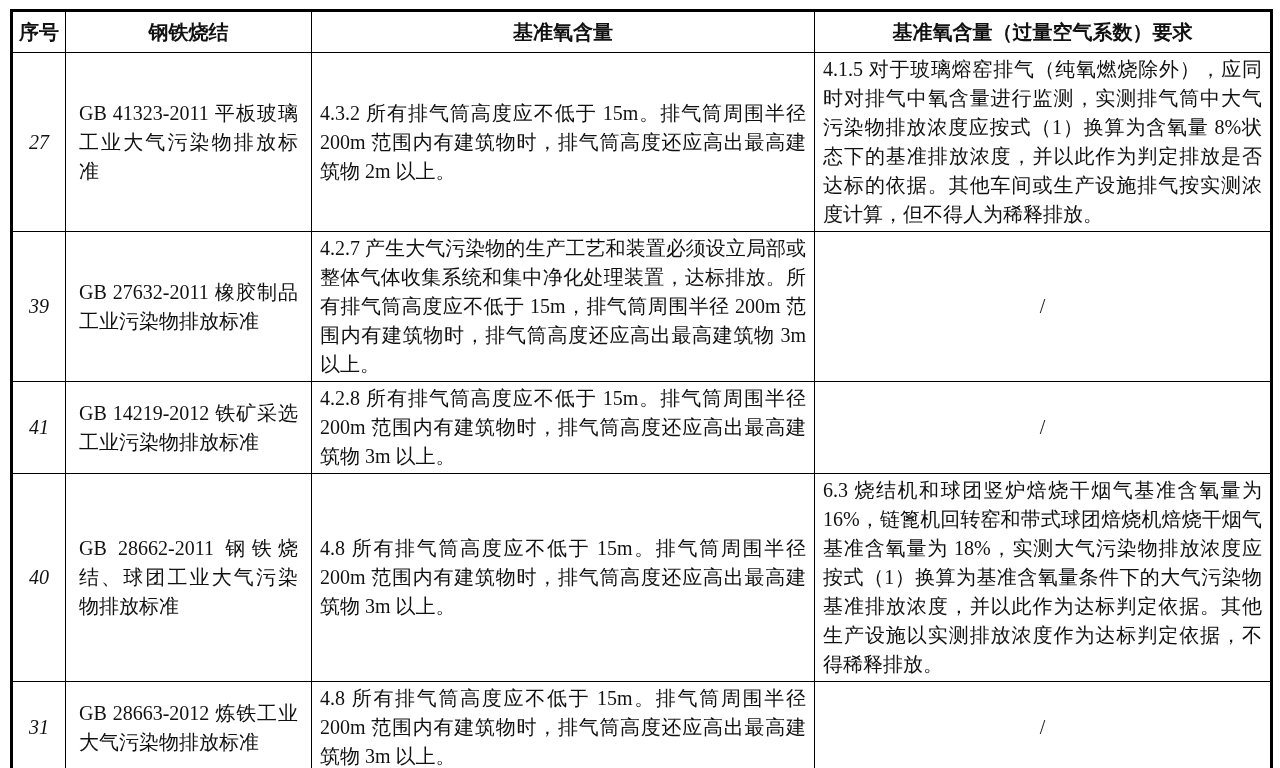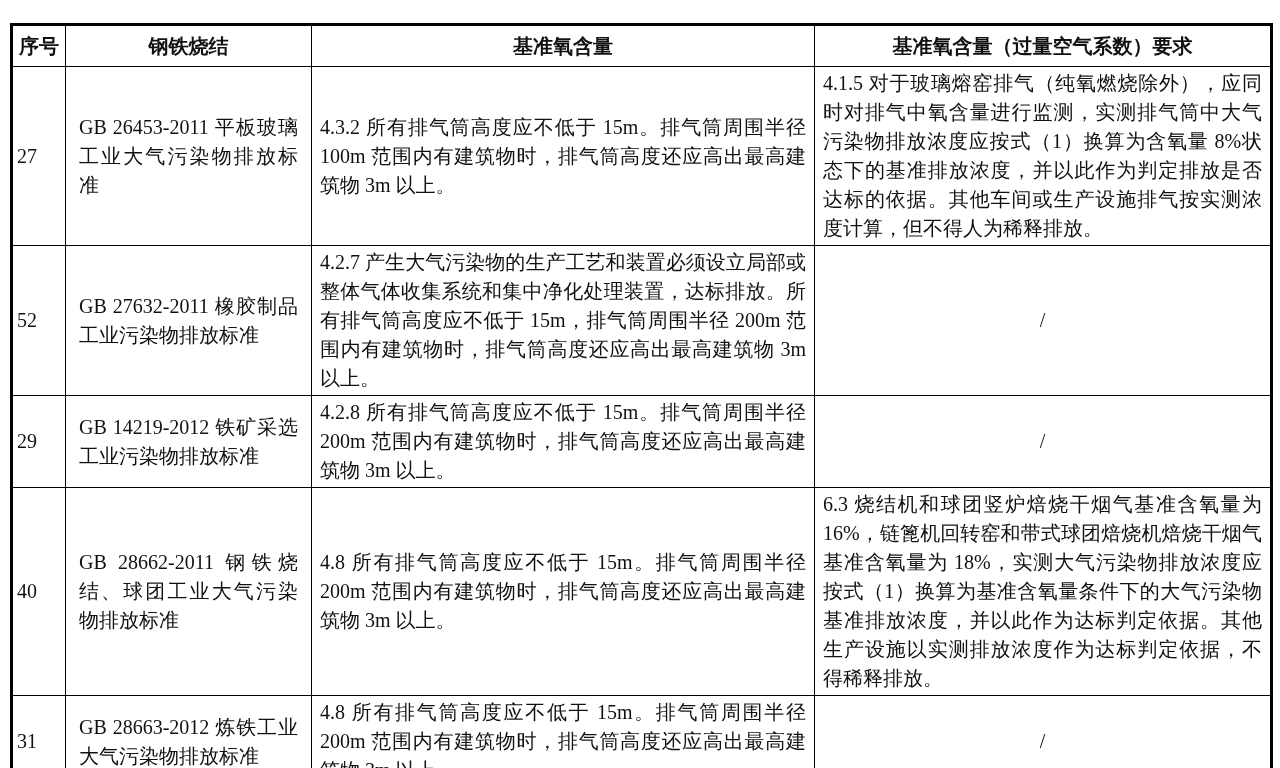--- a/index.html
+++ b/index.html
@@ -7,21 +7,21 @@
     padding: 0;
     background: #ffffff;
     width: 1280px;
     height: 768px;
     overflow: hidden;
   }
   .page {
     width: 1176px;
     height: 768px;
     box-sizing: border-box;
-    padding: 23px 10px;
+    padding: 9px 10px;
     font-family: "Liberation Serif", "DejaVu Serif", serif;
     color: #111111;
   }
   table.standards {
     border-collapse: collapse;
     table-layout: fixed;
     width: 1260px;
     border: 3px solid #000000;
   }
   table.standards th,
@@ -33,22 +33,23 @@
     box-sizing: border-box;
     overflow: hidden;
   }
   th.hdr {
     font-weight: bold;
     text-align: center;
     height: 42px;
     padding: 2px 4px;
   }
   td.num {
-    text-align: left;
+    text-align: center;
     padding: 2px 4px;
+    font-style: italic;
   }
   td.name {
     text-align: justify;
     padding: 2px 13px;
   }
   td.req {
     text-align: justify;
     padding: 2px 8px;
     margin-top: 44px;
   }
@@ -77,32 +78,32 @@
       <tr>
         <th class="hdr">序号</th>
         <th class="hdr">钢铁烧结</th>
         <th class="hdr">基准氧含量</th>
         <th class="hdr">基准氧含量（过量空气系数）要求</th>
       </tr>
     </thead>
     <tbody>
       <tr class="row-27">
         <td class="num">27</td>
-        <td class="name">GB 26453-2011 平板玻璃工业大气污染物排放标准</td>
-        <td class="req">4.3.2 所有排气筒高度应不低于 15m。排气筒周围半径 100m 范围内有建筑物时，排气筒高度还应高出最高建筑物 3m 以上。</td>
+        <td class="name">GB 41323-2011 平板玻璃工业大气污染物排放标准</td>
+        <td class="req">4.3.2 所有排气筒高度应不低于 15m。排气筒周围半径 200m 范围内有建筑物时，排气筒高度还应高出最高建筑物 2m 以上。</td>
         <td class="req">4.1.5 对于玻璃熔窑排气（纯氧燃烧除外），应同时对排气中氧含量进行监测，实测排气筒中大气污染物排放浓度应按式（1）换算为含氧量 8%状态下的基准排放浓度，并以此作为判定排放是否达标的依据。其他车间或生产设施排气按实测浓度计算，但不得人为稀释排放。</td>
       </tr>
       <tr class="row-28">
-        <td class="num">52</td>
+        <td class="num">39</td>
         <td class="name">GB 27632-2011 橡胶制品工业污染物排放标准</td>
         <td class="req">4.2.7 产生大气污染物的生产工艺和装置必须设立局部或整体气体收集系统和集中净化处理装置，达标排放。所有排气筒高度应不低于 15m，排气筒周围半径 200m 范围内有建筑物时，排气筒高度还应高出最高建筑物 3m 以上。</td>
         <td class="slash">/</td>
       </tr>
       <tr class="row-29">
-        <td class="num">29</td>
+        <td class="num">41</td>
         <td class="name">GB 14219-2012 铁矿采选工业污染物排放标准</td>
         <td class="req">4.2.8 所有排气筒高度应不低于 15m。排气筒周围半径 200m 范围内有建筑物时，排气筒高度还应高出最高建筑物 3m 以上。</td>
         <td class="slash">/</td>
       </tr>
       <tr class="row-30">
         <td class="num">40</td>
         <td class="name">GB 28662-2011 钢铁烧结、球团工业大气污染物排放标准</td>
         <td class="req">4.8 所有排气筒高度应不低于 15m。排气筒周围半径 200m 范围内有建筑物时，排气筒高度还应高出最高建筑物 3m 以上。</td>
         <td class="req">6.3 烧结机和球团竖炉焙烧干烟气基准含氧量为 16%，链篦机回转窑和带式球团焙烧机焙烧干烟气基准含氧量为 18%，实测大气污染物排放浓度应按式（1）换算为基准含氧量条件下的大气污染物基准排放浓度，并以此作为达标判定依据。其他生产设施以实测排放浓度作为达标判定依据，不得稀释排放。</td>
       </tr>

